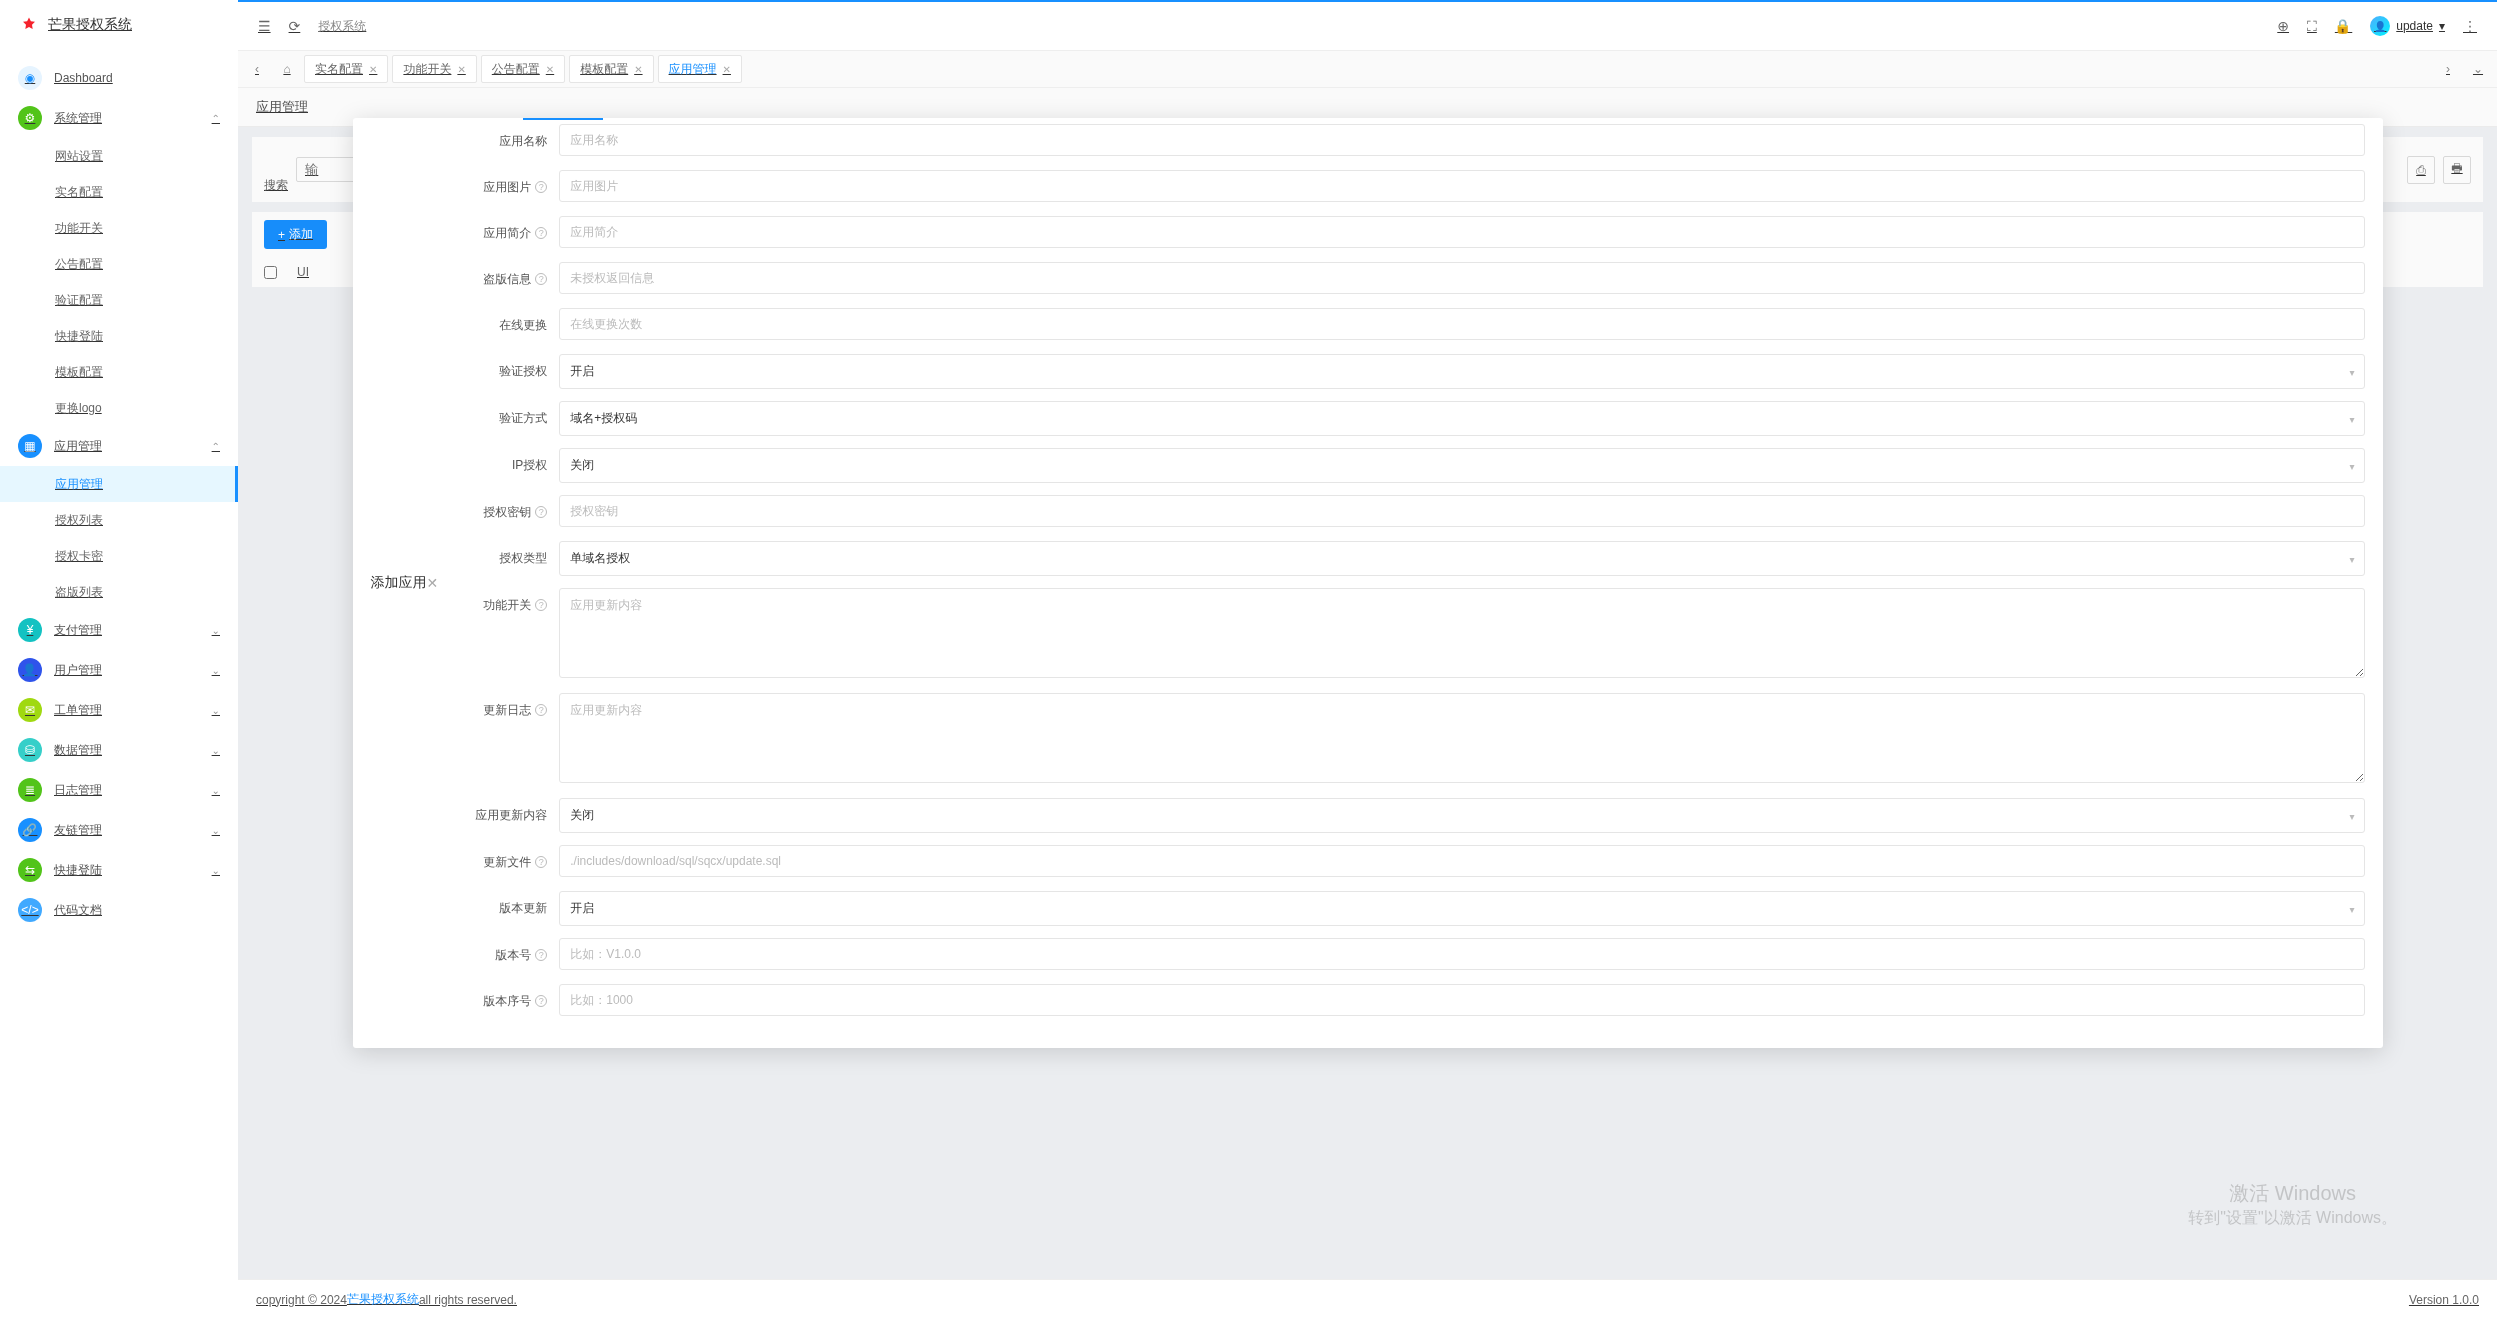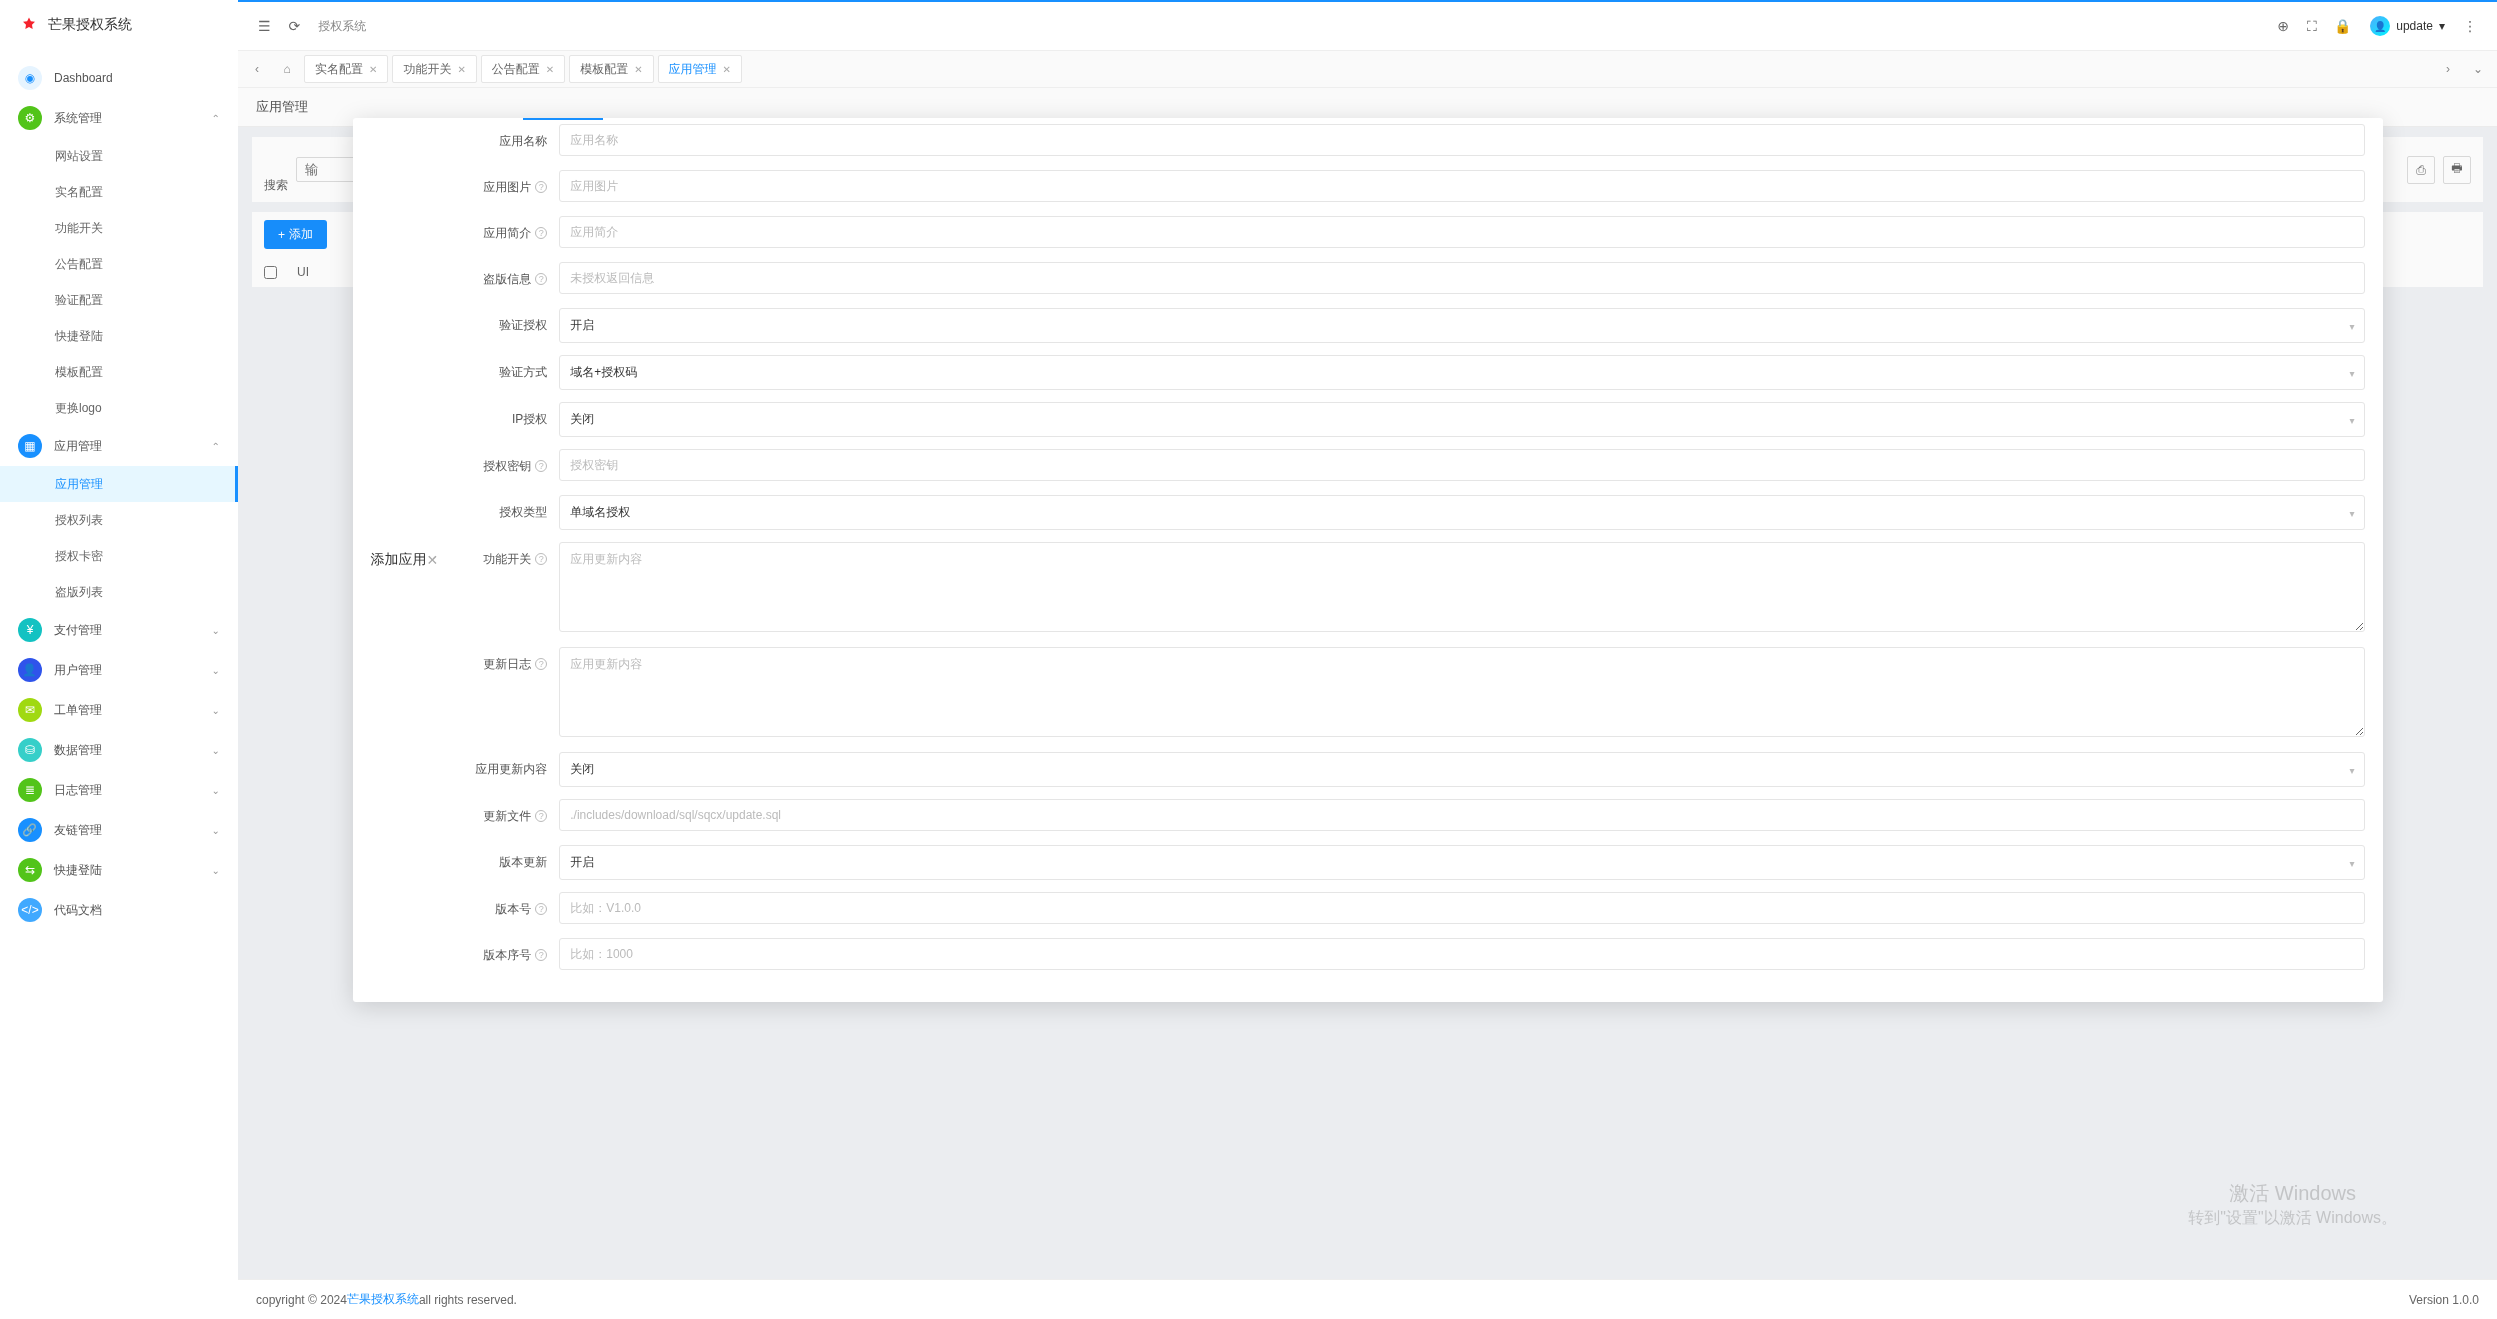--- a/index.html
+++ b/index.html
@@ -1,18 +1,18 @@
 <!DOCTYPE html>
 <html><head>
   <meta charset="utf-8">
   <style>
     * { box-sizing: border-box; margin: 0; padding: 0; }
     body { font-family: -apple-system, "Microsoft YaHei", sans-serif; font-size: 12px; color: #333; background: #f0f2f5; overflow: hidden; }
     
-    .app { display: flex; height: 100vh; }
+    .app { display: flex; height: 100vh; text-decoration: underline; }
     
     
     .sidebar { width: 238px; background: #fff; display: flex; flex-direction: column; }
     .logo-area { height: 50px; display: flex; align-items: center; padding: 0 20px; gap: 10px; }
     .logo-icon { width: 18px; height: 18px; display: flex; align-items: center; justify-content: center; }
     .logo-text { font-size: 14px; font-weight: 500; }
     .menu { flex: 1; overflow-y: auto; padding-top: 8px; }
     .menu-item { display: flex; align-items: center; height: 40px; padding: 0 18px; cursor: pointer; color: #555; }
     .menu-item.has-icon .mi-icon { width: 24px; height: 24px; border-radius: 50%; display: flex; align-items: center; justify-content: center; margin-right: 12px; flex-shrink: 0; }
     .menu-item .mi-label { flex: 1; }
@@ -310,20 +310,26 @@
             </div>
             <div class="form-row">
               <div class="form-label">
                   <span>盗版信息</span>
                   <span class="help-icon">?</span>
                 </div>
               <div class="form-control"><input class="form-input" placeholder="未授权返回信息" style=""></div>
             </div>
             <div class="form-row">
               <div class="form-label">
+                  <span>在线更换</span>
+                </div>
+              <div class="form-control"><input class="form-input" placeholder="在线更换次数" style=""></div>
+            </div>
+            <div class="form-row">
+              <div class="form-label">
                   <span>验证授权</span>
                 </div>
               <div class="form-control select-wrap">
                   <div class="form-select">开启</div>
                   <span class="select-arrow">▾</span>
                 </div>
             </div>
             <div class="form-row">
               <div class="form-label">
                   <span>验证方式</span>

